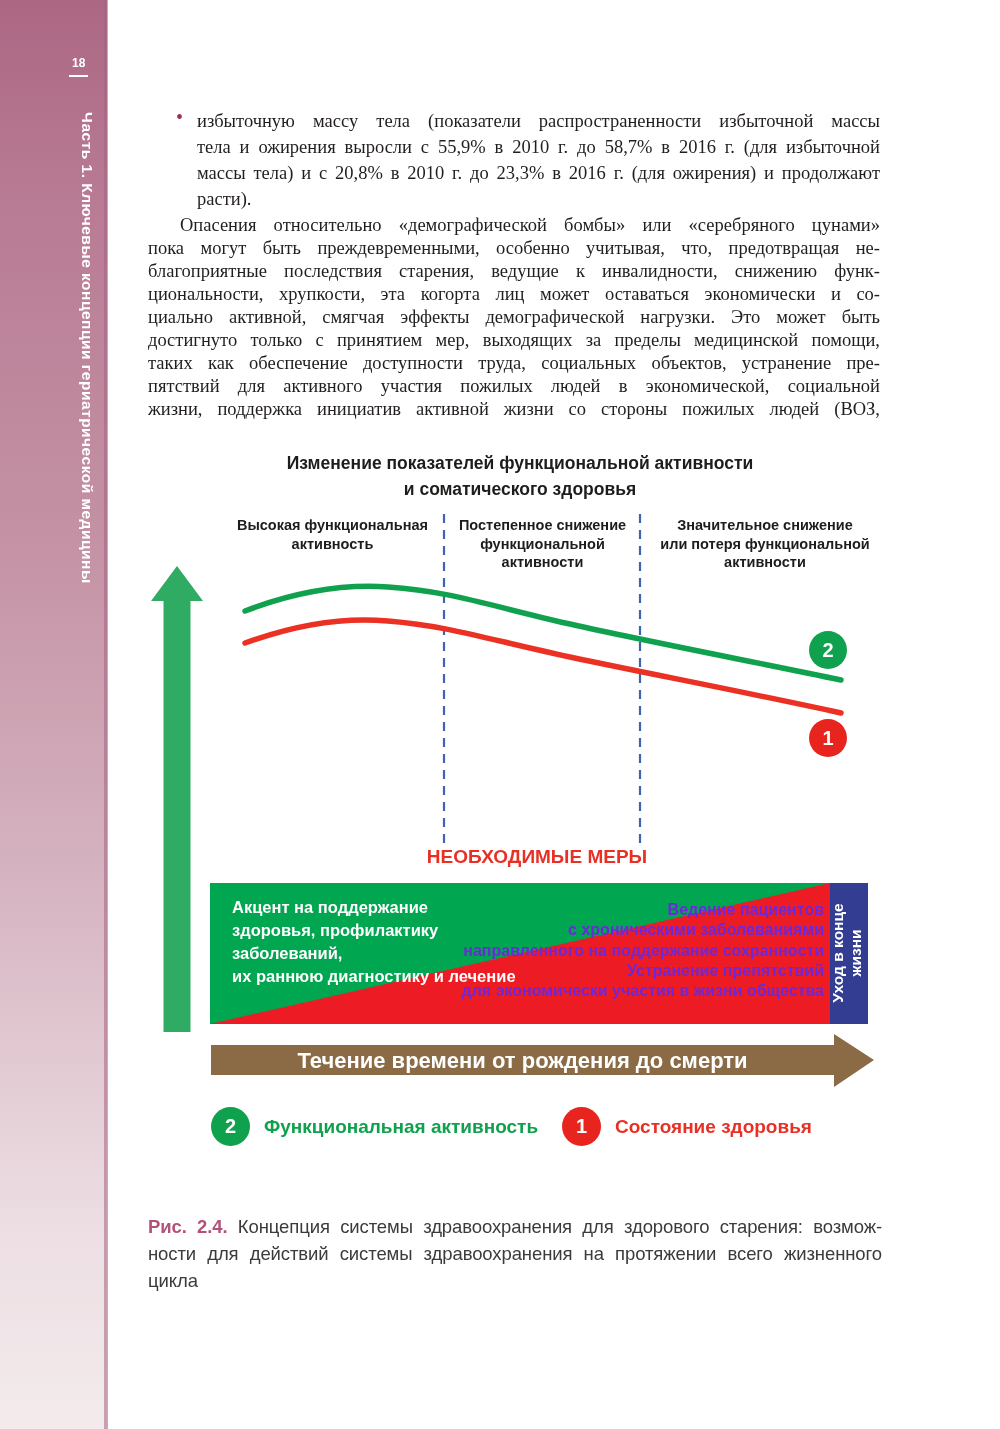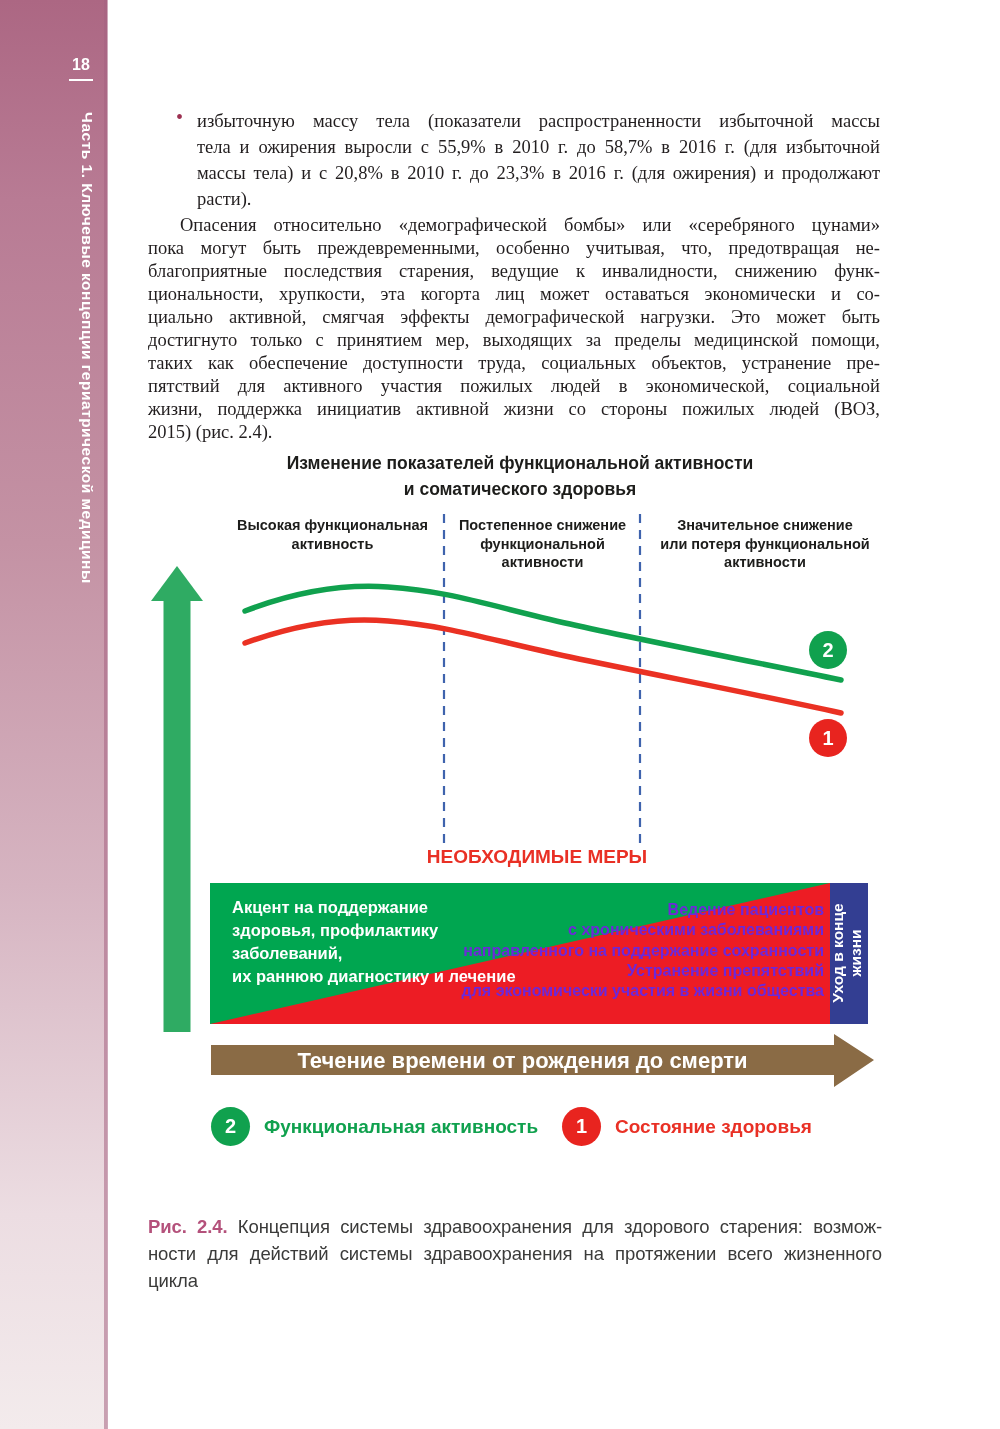--- a/index.html
+++ b/index.html
@@ -3,21 +3,21 @@
 <meta charset="utf-8">
 <style>
   html,body{margin:0;padding:0;background:#ffffff;}
   .page{position:relative;width:1000px;height:1429px;background:#ffffff;overflow:hidden;
         font-family:"Liberation Serif",serif;color:#221e1f;}
   
   .sidebar{position:absolute;left:0;top:0;width:107px;height:1429px;
            background:linear-gradient(to bottom,#ac6783 0%,#b87b94 14%,#c492a4 38%,#d6b4c1 62%,#ecdde2 85%,#f3ebec 100%);}
   .sidebar-edge{position:absolute;left:104px;top:0;width:4px;height:1429px;background:rgba(166,99,130,.55);}
   .page-number{position:absolute;left:69px;top:56px;color:#fff;font-family:"Liberation Sans",sans-serif;
-               font-weight:bold;font-size:16px;padding:0 3px 5px 3px;border-bottom:2.5px solid #ffffff;}
+               font-weight:bold;font-size:12px;padding:0 3px 5px 3px;border-bottom:2.5px solid #ffffff;}
   .sidebar-title{position:absolute;left:78px;top:112px;color:#ffffff;font-family:"Liberation Sans",sans-serif;
                  font-size:15.5px;font-weight:600;letter-spacing:.5px;writing-mode:vertical-rl;}
   
   .serif-line{font-size:18.5px;line-height:26px;text-align:justify;text-align-last:justify;text-justify:inter-word;}
   .serif-line.last{text-align-last:left;}
   .bullet-block{position:absolute;left:150px;top:108px;width:730px;padding-left:47px;box-sizing:border-box;}
   .bullet-marker{position:absolute;left:26px;top:-2px;color:#9c3051;font-size:20px;}
   .para-block{position:absolute;left:148px;top:214px;width:732px;}
   .para-block .serif-line{line-height:23px;}
   .indent{padding-left:32px;}
@@ -76,21 +76,20 @@
   <div class="para-block">
     <div class="serif-line indent">Опасения относительно «демографической бомбы» или «серебряного цунами»</div>
     <div class="serif-line">пока могут быть преждевременными, особенно учитывая, что, предотвращая не-</div>
     <div class="serif-line">благоприятные последствия старения, ведущие к инвалидности, снижению функ-</div>
     <div class="serif-line">циональности, хрупкости, эта когорта лиц может оставаться экономически и со-</div>
     <div class="serif-line">циально активной, смягчая эффекты демографической нагрузки. Это может быть</div>
     <div class="serif-line">достигнуто только с принятием мер, выходящих за пределы медицинской помощи,</div>
     <div class="serif-line">таких как обеспечение доступности труда, социальных объектов, устранение пре-</div>
     <div class="serif-line">пятствий для активного участия пожилых людей в экономической, социальной</div>
     <div class="serif-line">жизни, поддержка инициатив активной жизни со стороны пожилых людей (ВОЗ,</div>
-    <div class="serif-line last">2015) (рис. 2.4).</div>
   </div>
 
   <div class="fig-title">
     <div>Изменение показателей функциональной активности</div>
     <div>и соматического здоровья</div>
   </div>
 
   <div class="stage-head stage-1">
     <div>Высокая функциональная</div>
     <div>активность</div>

